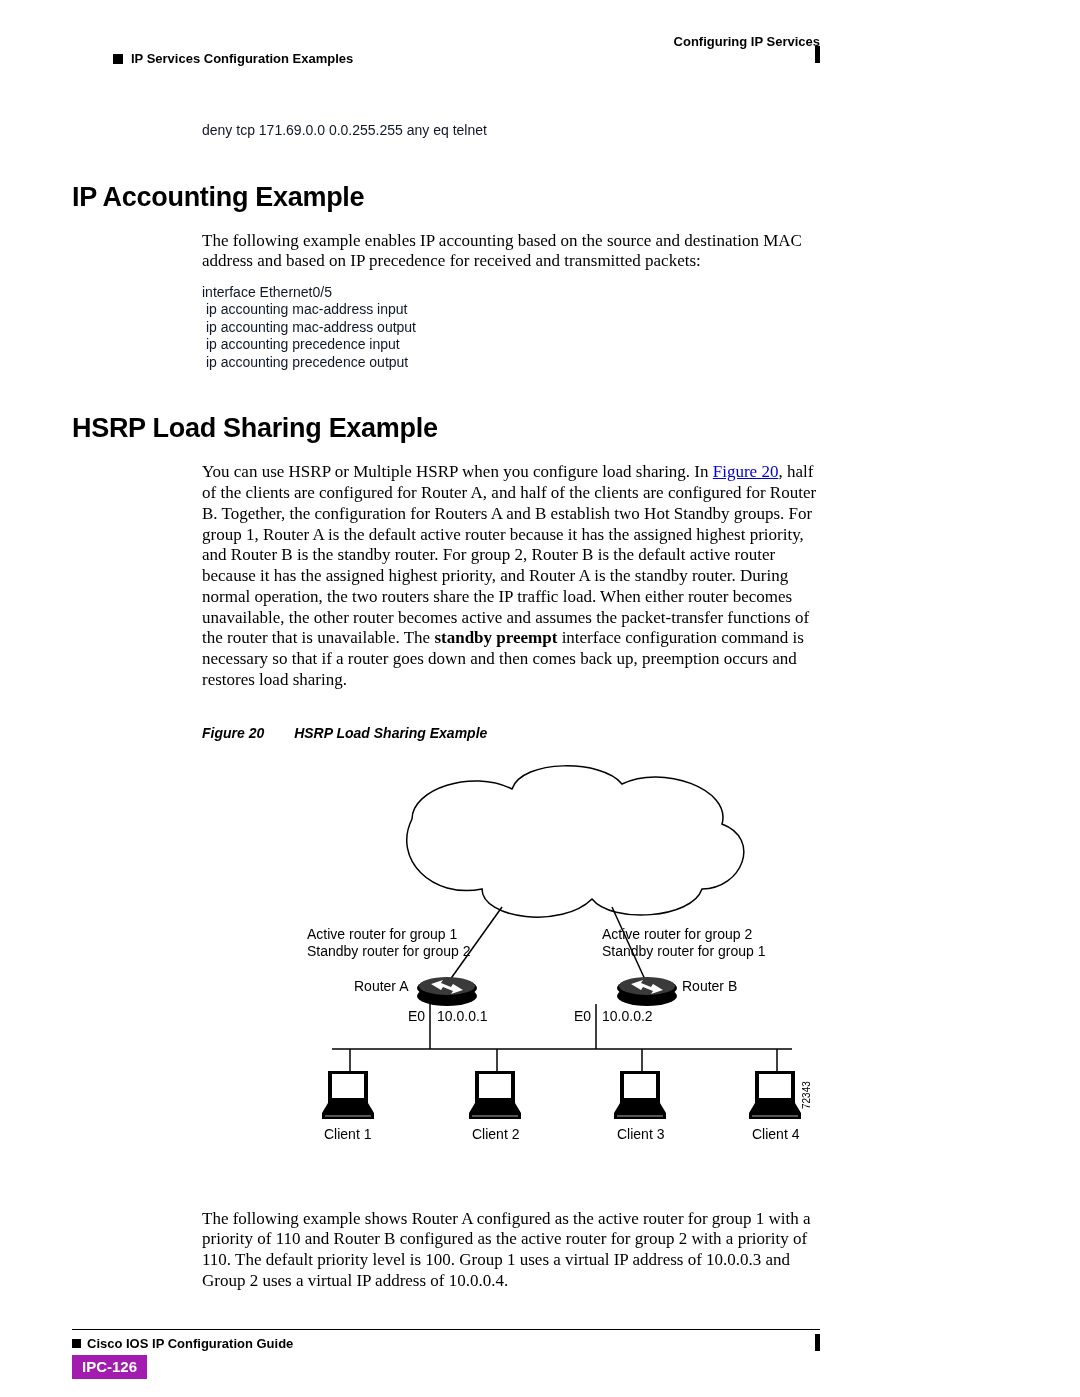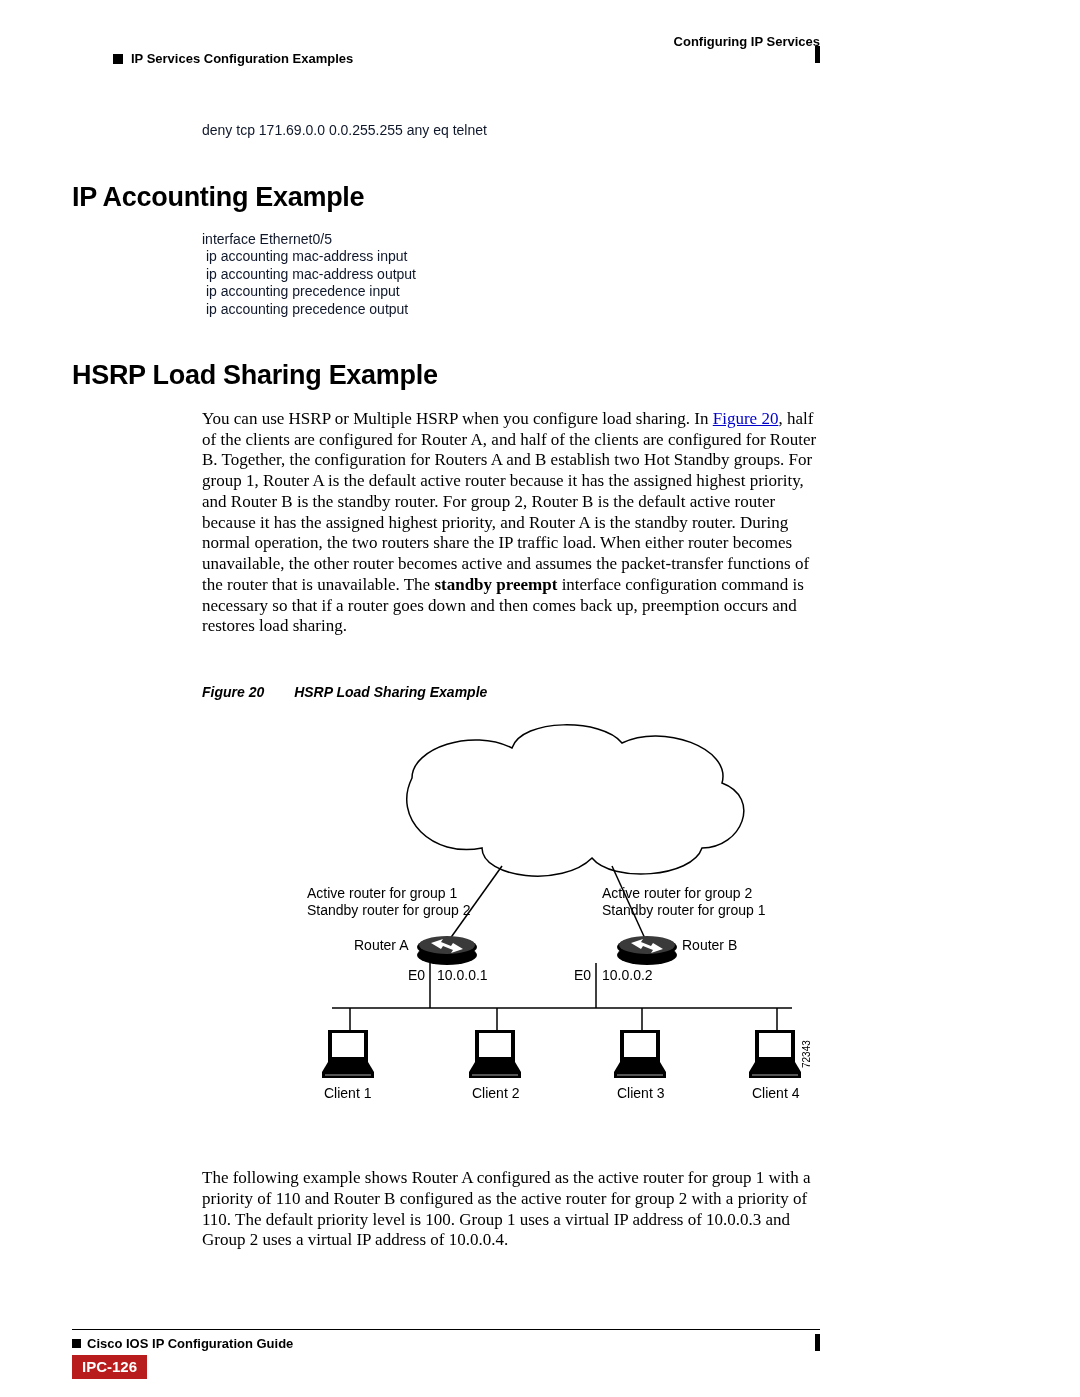--- a/index.html
+++ b/index.html
@@ -71,21 +71,21 @@
     line-height: 1.22;
     margin: 0 0 12px 130px;
   }
   .bold-inline { font-weight: bold; }
   .link { color: #0000cc; }
   .figure-caption {
     font-family: Arial, Helvetica, sans-serif;
     font-style: italic;
     font-weight: bold;
     font-size: 14px;
-    margin: 47px 0 18px 130px;
+    margin: 34px 0 18px 130px;
   }
   .figure-caption .fignum { margin-right: 26px; }
   .diagram-wrap {
     margin-left: 230px;
     margin-bottom: 46px;
   }
   .footer {
     position: absolute;
     left: 72px;
     right: 72px;
@@ -105,21 +105,21 @@
   }
   .footer-left {
     display: flex;
     align-items: flex-end;
     gap: 6px;
   }
   .footer-sq {
     width: 9px; height: 9px; background: #000; margin-bottom: 3px;
   }
   .page-badge {
-    background: #b91c1c;
+    background: #a21caf;
     color: #fff;
     font-family: Arial, Helvetica, sans-serif;
     font-weight: bold;
     font-size: 15px;
     padding: 3px 10px 4px 10px;
     margin-top: 4px;
     display: inline-block;
   }
   .footer-right-bar {
     width: 5px;
@@ -143,20 +143,21 @@
       <span>IP Services Configuration Examples</span>
     </div>
     <span></span>
   </div>
 
   <div class="content">
     <div class="code-block">deny tcp 171.69.0.0 0.0.255.255 any eq telnet</div>
 
     <h2 class="section">IP Accounting Example</h2>
 
+    <p class="body-para">The following example enables IP accounting based on the source and destination MAC address and based on IP precedence for received and transmitted packets:</p>
 
     <div class="code-block">interface Ethernet0/5
  ip accounting mac-address input
  ip accounting mac-address output
  ip accounting precedence input
  ip accounting precedence output</div>
 
     <h2 class="section">HSRP Load Sharing Example</h2>
 
     <p class="body-para">

